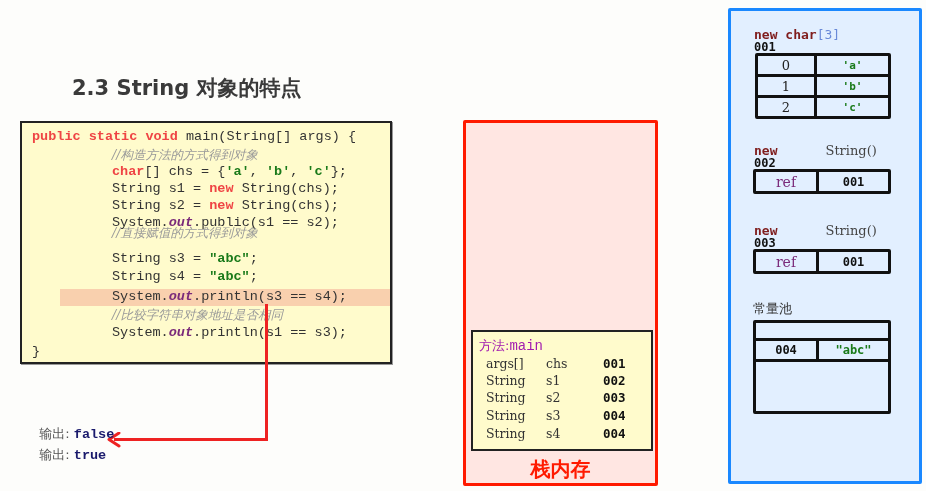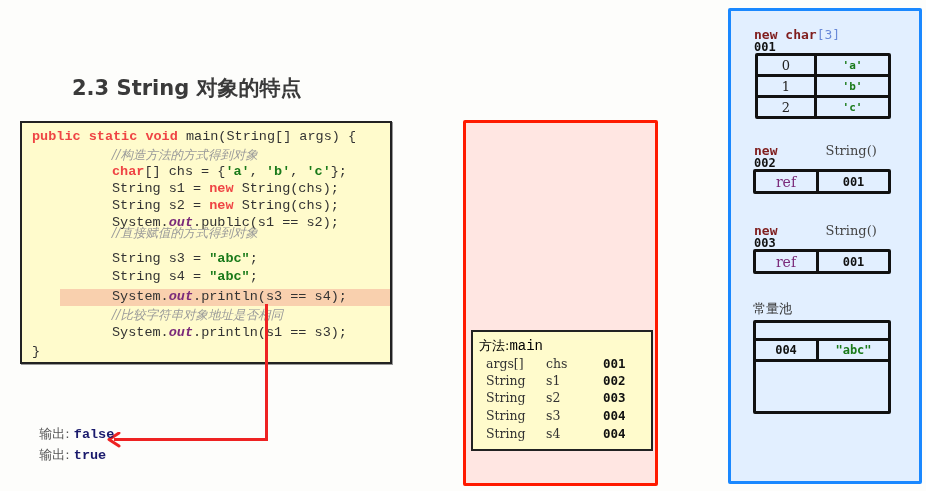--- a/index.html
+++ b/index.html
@@ -25,21 +25,21 @@
   #arrow-head { left: 106px; top: 432px; width: 0; height: 0; }
   #arrow-head svg { display: block; }
 
   
   .out-line { position: absolute; left: 31px; font-size: 13px; color: #555; white-space: pre; }
   .out-line .val { font-family: "Liberation Mono", "DejaVu Sans Mono", monospace; font-weight: bold; color: #1a1a6c; font-size: 13.5px; }
 
   
   #stack { left: 463px; top: 120px; width: 195px; height: 366px; background: #ffe6e2; border: 3px solid #ff1a00; border-radius: 2px; }
   #frame { position: absolute; left: 5px; top: 207px; width: 182px; height: 121px; background: #fffbcc; border: 2px solid #222; }
-  #frame-title { position: absolute; left: 6px; top: 5px; font-size: 13px; color: #000000; white-space: pre; }
+  #frame-title { position: absolute; left: 6px; top: 5px; font-size: 13px; color: #a21caf; white-space: pre; }
   #frame-title .m { font-family: "Liberation Mono", monospace; font-size: 14px; }
   .frame-row { position: absolute; left: 13px; height: 17px; width: 160px; font-family: "DejaVu Serif", serif; font-size: 12.5px; color: #333; }
   .frame-row .type { position: absolute; left: 0; }
   .frame-row .name { position: absolute; left: 60px; }
   .frame-row .addr { position: absolute; left: 117px; font-family: "DejaVu Sans Mono", monospace; font-weight: bold; color: #111; font-size: 12.5px; }
   #stack-label { position: absolute; left: 0; width: 100%; top: 333px; text-align: center; font-size: 20px; font-weight: bold; color: #ff1a00; }
 
   
   #heap { left: 728px; top: 8px; width: 194px; height: 476px; background: #e2efff; border: 3px solid #1a88ff; border-radius: 2px; }
   .heap-head { position: absolute; left: 23px; font-size: 13px; color: #333; white-space: pre; line-height: 13px; }
@@ -118,20 +118,21 @@
       <span class="type">String</span>
       <span class="name">s3</span>
       <span class="addr">004</span>
     </div>
     <div class="frame-row" style="top:94px;">
       <span class="type">String</span>
       <span class="name">s4</span>
       <span class="addr">004</span>
     </div>
   </div>
+  <div id="stack-label">栈内存</div>
 </div>
 
 <div class="abs" id="heap">
 
   <div class="heap-head" style="top:17px;"><span class="kw2">new char</span><span class="br">[3]</span></div>
   <div class="heap-addr" style="top:29px;">001</div>
   <div class="tbl" style="left:24px; top:42px; width:136px; height:66px; grid-template-columns: 56px 1fr; grid-template-rows: 1fr 1fr 1fr;">
     <div class="cell idx">0</div>
     <div class="cell ch">'a'</div>
     <div class="cell idx">1</div>

